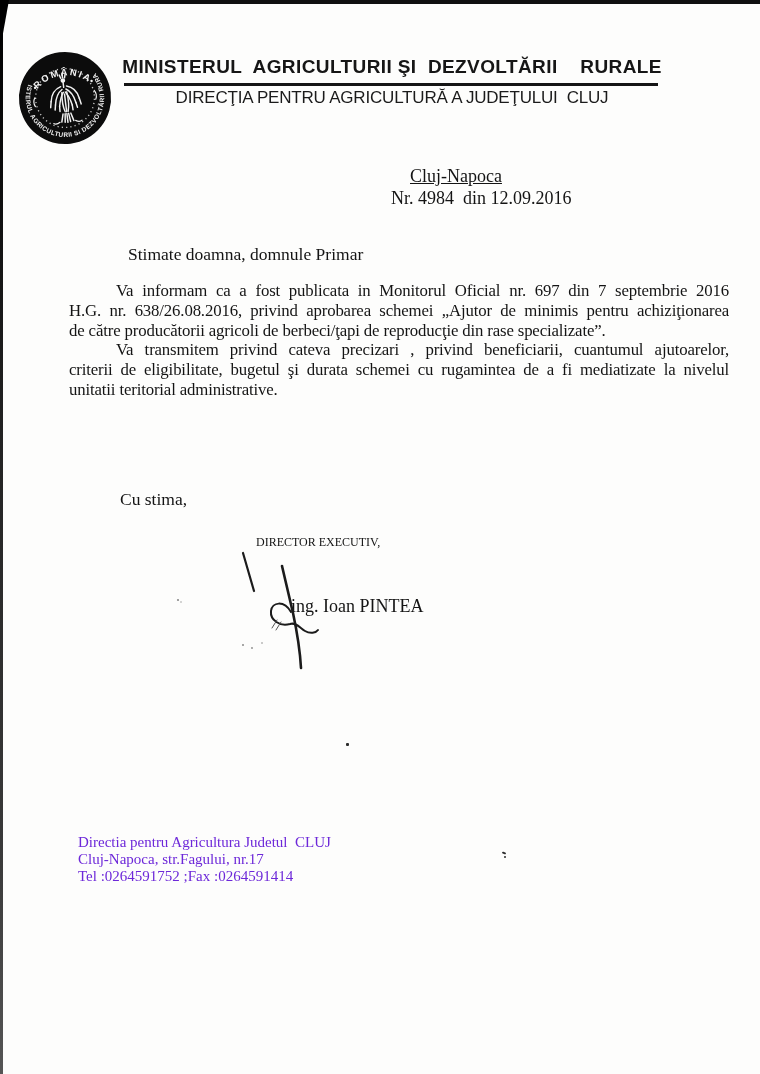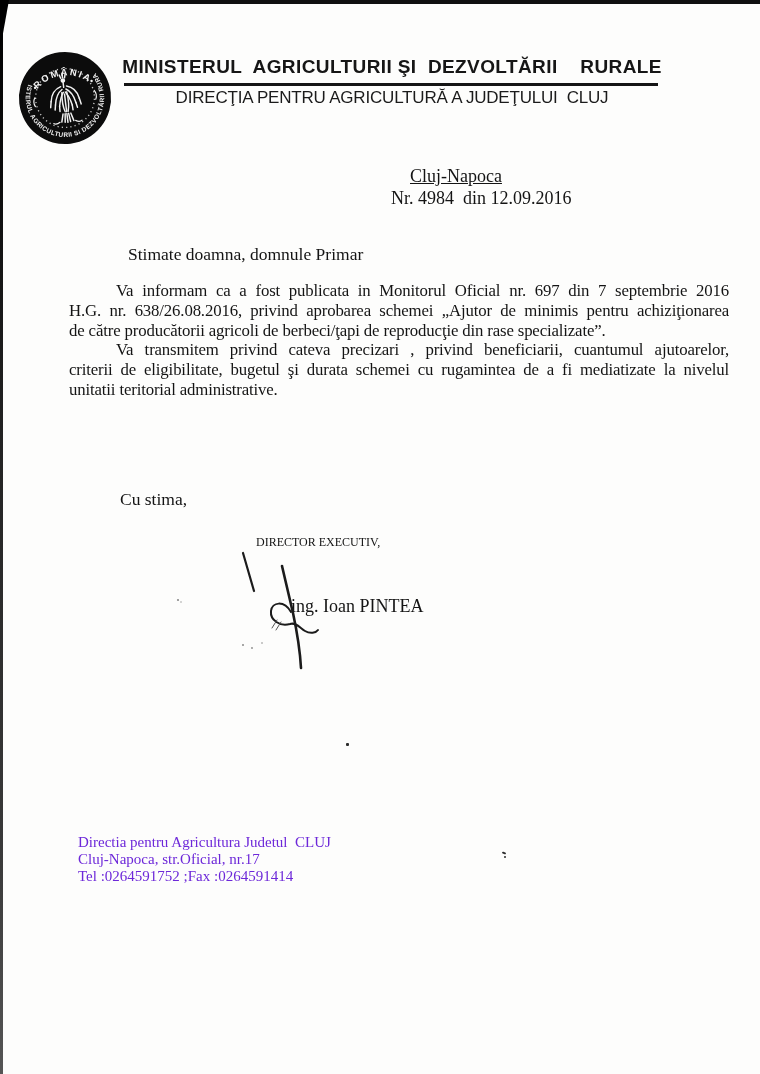--- a/index.html
+++ b/index.html
@@ -124,19 +124,19 @@
     <circle cx="83" cy="100" r="1"></circle>
     <circle cx="92" cy="103" r="0.9"></circle>
     <circle cx="102" cy="98" r="0.8"></circle>
     <circle cx="18" cy="55" r="1.1"></circle>
     <circle cx="21" cy="57" r="0.7"></circle>
   </g>
 </svg>
 
 <div class="abs footer">
   <div>Directia pentru Agricultura Judetul  CLUJ</div>
-  <div>Cluj-Napoca, str.Oficial, nr.17</div>
+  <div>Cluj-Napoca, str.Fagului, nr.17</div>
   <div>Tel :0264591752 ;Fax :0264591414</div>
 </div>
 
 <div class="abs speck sp1"></div>
 <div class="abs speck sp2"></div>
 <div class="abs speck sp3"></div>
 
 </body></html>

